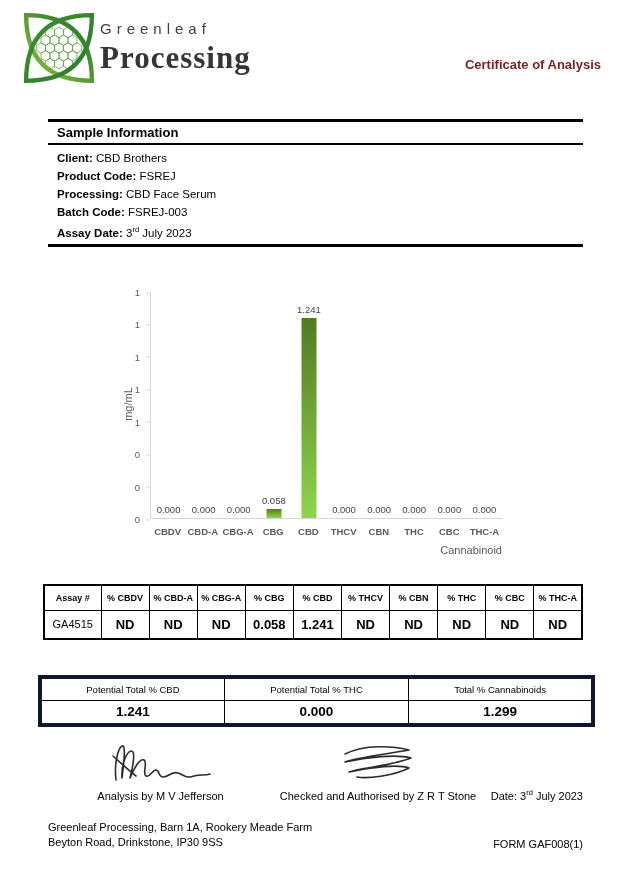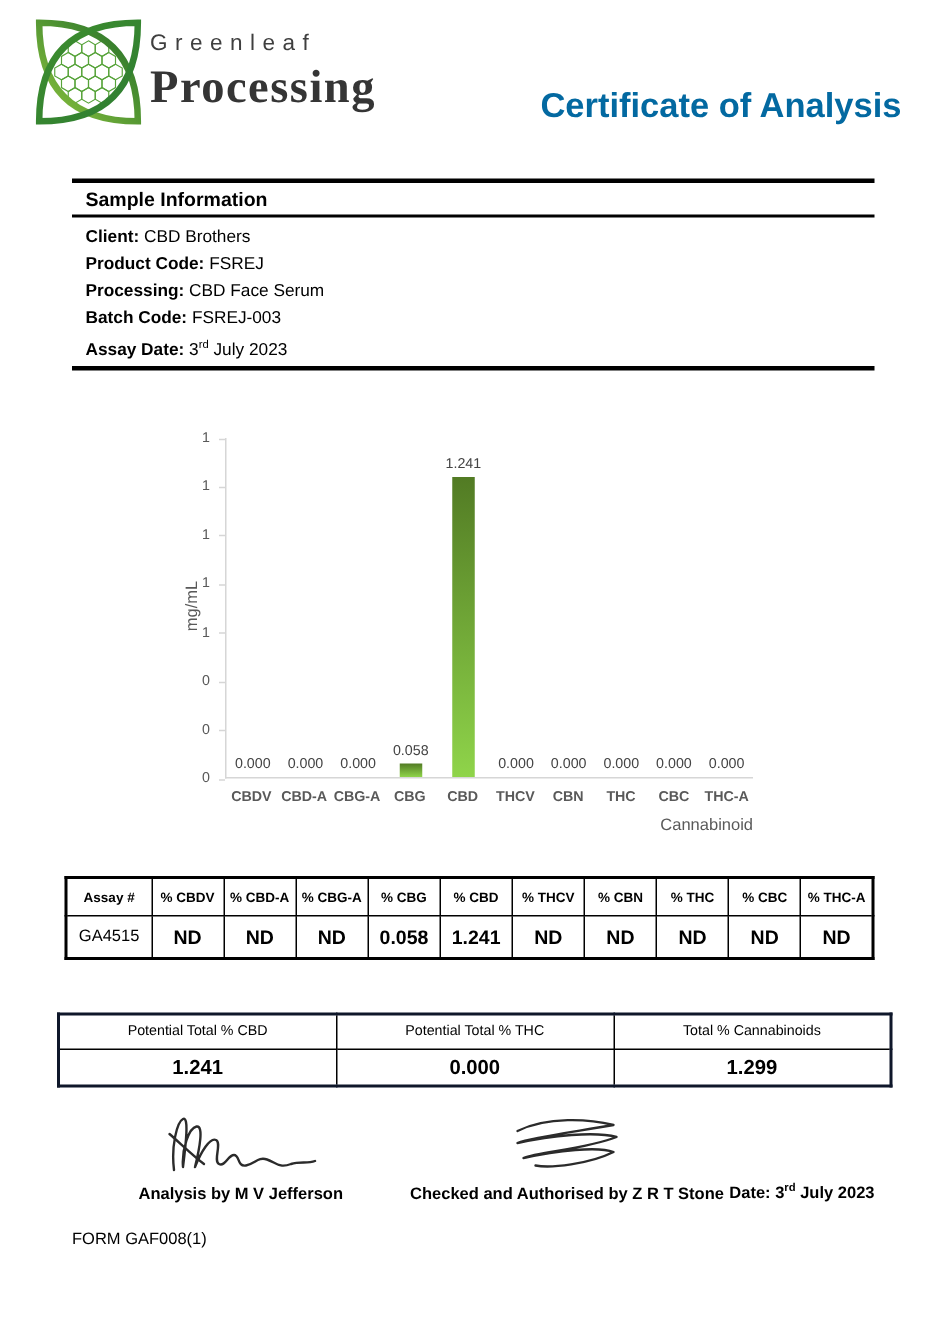--- a/index.html
+++ b/index.html
@@ -7,21 +7,21 @@
   body {
     width:631px; height:886px; position:relative;
     font-family:"Liberation Sans", sans-serif; color:#000; overflow:hidden;
   }
 
   
   .logo { position:absolute; left:14px; top:6px; width:90px; height:84px; }
   .brand { position:absolute; left:100px; top:20px; }
   .brand-top { font-size:15px; letter-spacing:5px; color:#3f3f3f; font-weight:400; }
   .brand-bottom { font-family:"Liberation Serif", serif; font-weight:bold; font-size:31px; color:#353535; margin-top:3px; letter-spacing:1px; }
-  .doc-title { position:absolute; right:30px; top:57px; font-size:23px; font-weight:bold; color:#0369a1; }
+  .doc-title { position:absolute; right:30px; top:57px; font-size:13px; font-weight:bold; color:#7f1d1d; }
 
   
   .sample-info {
     position:absolute; left:48px; top:119px; width:535px;
     border-top:3px solid #000; border-bottom:3px solid #000; padding-bottom:5px;
   }
   .si-heading { font-size:13px; font-weight:bold; padding:3px 0 3px 9px; border-bottom:2px solid #000; }
   .si-row { font-size:11.5px; line-height:18px; height:18px; padding-left:9px; }
   .si-rows { padding-top:4px; }
   .si-label { font-weight:bold; }
@@ -59,27 +59,27 @@
   table { border-collapse:collapse; width:100%; table-layout:fixed;border-radius:10px; }
   .assay-table table { border:2px solid #000; }
   .assay-table th, .assay-table td { border:1.5px solid #000; text-align:center; }
   .assay-table th { font-size:9px; font-weight:bold; height:25px; }
   .assay-table td { font-size:13px; font-weight:bold; height:29px;margin-left:32px; }
   .assay-table td.assay-id { font-size:11px; font-weight:normal; }
   .assay-table col.first { width:57px; }
 
   
   .summary-table { position:absolute; left:38px; top:675px; width:557px; }
-  .summary-table table { border:2px solid #0f172a;padding-left:40px; }
+  .summary-table table { border:4px solid #0f172a;padding-left:40px; }
   .summary-table th, .summary-table td { border:1.5px solid #000; text-align:center; }
   .summary-table th { font-size:9.5px; font-weight:normal; height:23px; }
   .summary-table td { font-size:13.5px; font-weight:bold; height:25px; }
 
   
-  .signatures { position:absolute; left:48px; top:736px; width:535px; display:flex; align-items:flex-end;font-weight:bold; }
+  .signatures { position:absolute; left:48px; top:736px; width:535px; display:flex; align-items:flex-end; }
   .sig-col { display:flex; flex-direction:column; align-items:center; }
   .sig-col.c1 { width:225px; }
   .sig-col.c2 { width:210px; }
   .sig-col.c3 { width:100px; align-items:flex-end; }
   .sig-label { font-size:11px; margin-top:4px; white-space:nowrap; }
   .sig-date { font-size:11px; white-space:nowrap; padding-right:0; }
   .sig-svg { stroke:#2b2b2b; fill:none; stroke-linecap:round; stroke-linejoin:round; }
 
   
   .footer { position:absolute; left:48px; top:820px; width:535px; display:flex; justify-content:space-between; align-items:flex-end; }
@@ -293,14 +293,18 @@
       <path stroke-width="1.6" d="M14,12 C34,2 62,4 78,8 C56,12 24,16 14,20 C36,15 66,12 80,16 C60,24 28,26 18,30 C40,25 68,22 78,26 C62,34 36,37 26,35"></path>
     </svg>
     <div class="sig-label">Checked and Authorised by Z R T Stone</div>
   </div>
   <div class="sig-col c3">
     <div class="sig-date sig-label"><span>Date: 3</span><sup>rd</sup><span> July 2023</span></div>
   </div>
 </div>
 
 <div class="footer">
+  <div class="footer-address">
+    <div>Greenleaf Processing, Barn 1A, Rookery Meade Farm</div>
+    <div>Beyton Road, Drinkstone, IP30 9SS</div>
+  </div>
   <div class="footer-form">FORM GAF008(1)</div>
 </div>
 
 </body></html>

